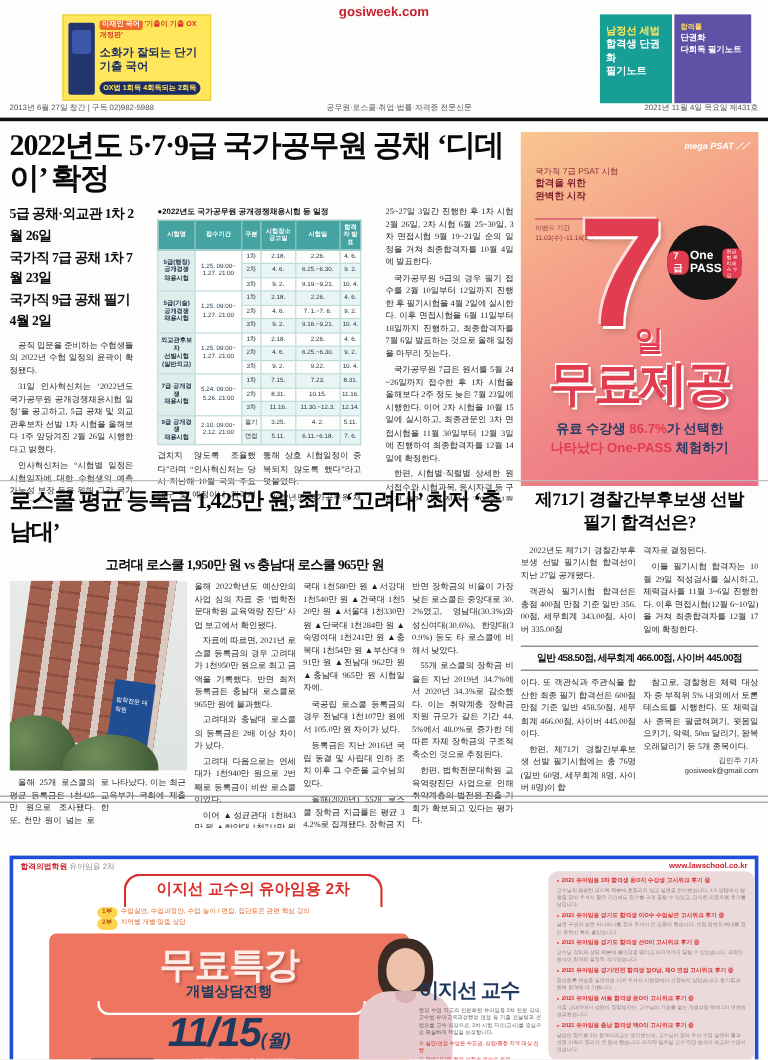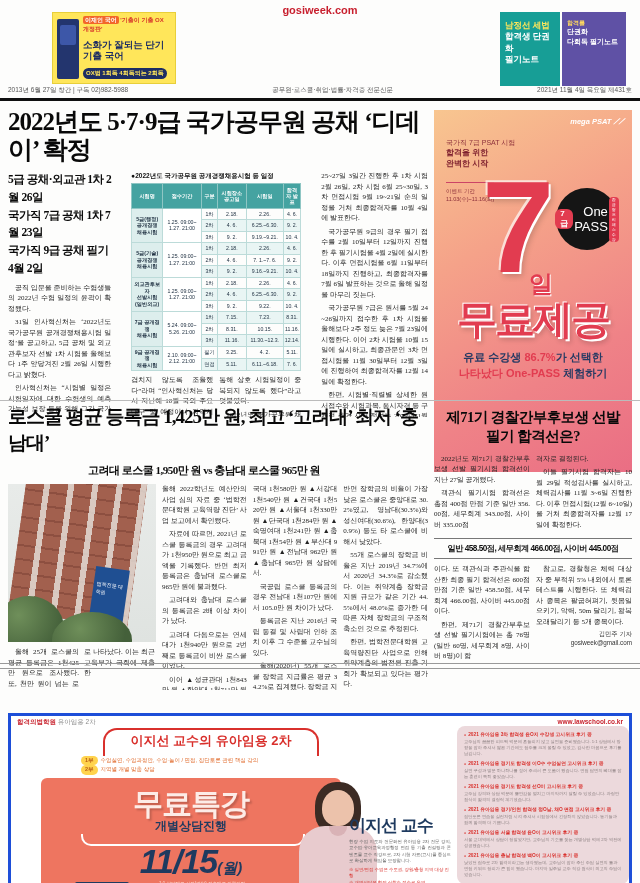--- a/index.html
+++ b/index.html
@@ -45,33 +45,33 @@
   .tbl-title{font-size:6.5px;font-weight:bold;margin:1px 0 2px 0;color:#111;}
   table.sched{border-collapse:collapse;width:170px;font-size:5.2px;color:#234;}
   table.sched th{background:#45a3a1;color:#fff;font-weight:bold;border:0.5px solid #8fc6c4;padding:2.5px 1px;line-height:1.2;}
   table.sched td{border:0.5px solid #bcdbd9;padding:2px 1px;text-align:center;line-height:1.25;}
   td.gname{background:#ddeeed;font-weight:bold;}
   td.period{background:#fff;}
   tr.alt td.dcell{background:#e9f5f4;}
   .under-cols{display:flex;gap:6px;margin-top:4px;}
   .under-cols .uc{width:82px;}
   
-  .mega-ad{position:relative;width:198px;height:362px;margin-left:6px;margin-top:4px;overflow:hidden;
+  .mega-ad{position:relative;width:198px;height:295px;margin-left:6px;margin-top:4px;overflow:hidden;
     background:linear-gradient(150deg,#f8c690 0%,#f5a289 35%,#ef8287 70%,#ea6e84 100%);padding-left:19px;}
   .mega-brand{position:absolute;right:8px;top:7px;font-size:7.5px;font-weight:900;color:#fff;font-style:italic;}
   .mega-l1{position:absolute;left:12px;top:28px;font-size:7px;color:#8c2f3a;}
   .mega-l2{position:absolute;left:12px;top:38px;font-size:8px;font-weight:900;color:#7e1f2e;line-height:1.35;}
   .mega-ev{position:absolute;left:12px;top:72px;font-size:5.5px;color:#8c2f3a;border-top:1px solid #c46; padding-top:4px;line-height:1.5;}
   .mega-7{position:absolute;left:48px;top:52px;font-size:130px;font-weight:900;color:#e23c50;
     text-shadow:2px 2px 0 #fff,-2px -2px 0 #ffffffaa,3px 4px 6px #00000033;line-height:1;}
   .mega-il{position:absolute;left:95px;top:158px;font-size:24px;font-weight:900;color:#e23c50;text-shadow:1px 1px 0 #fff;}
   .mega-badge{position:absolute;right:14px;top:78px;width:62px;height:62px;border-radius:50%;background:#151515;
     display:flex;flex-direction:row;align-items:center;justify-content:center;gap:1px;}
   .mb-top{font-size:8px;font-weight:bold;color:#fff;background:#e23c50;border-radius:6px;padding:0 5px;}
-  .mb-main{font-size:13px;font-weight:400;color:#fff;text-align:right;}
+  .mb-main{font-size:10px;font-weight:700;color:#fff;}
   .mb-sub{font-size:4px;color:#fff;background:#e23c50;border-radius:4px;padding:0 3px;}
   .mega-main{position:absolute;left:0;top:182px;width:198px;text-align:center;font-size:40px;font-weight:900;
     letter-spacing:-2px;color:#e23c50;text-shadow:2px 2px 0 #fff,-1px -1px 0 #fff,3px 4px 5px #00000033;}
   .mega-b1{position:absolute;left:0;top:240px;width:198px;text-align:center;font-size:11px;font-weight:900;color:#273a63;}
   .mega-b1 .pct{color:#e23c50;}
   .mega-b2{position:absolute;left:0;top:256px;width:198px;text-align:center;font-size:11px;font-weight:900;color:#f0e9e2;}
   .mega-b2 .nv{color:#273a63;}
   .hr1{position:absolute;left:0;top:400px;width:640px;height:1px;background:#bbb;}
   
   .midrow{position:absolute;left:8px;top:404px;width:624px;height:256px;display:flex;gap:6px;}
@@ -392,21 +392,21 @@
           </div>
         </div>
         <div class="colw2">
           <p class="body-p serif">올해 2022학년도 예산안의 사업 심의 자료 중 ‘법학전문대학원 교육역량 진단’ 사업 보고에서 확인됐다.</p>
           <p class="body-p serif ind">자료에 따르면, 2021년 로스쿨 등록금의 경우 고려대가 1천950만 원으로 최고 금액을 기록했다. 반면 최저 등록금은 충남대 로스쿨로 965만 원에 불과했다.</p>
           <p class="body-p serif ind">고려대와 충남대 로스쿨의 등록금은 2배 이상 차이가 났다.</p>
           <p class="body-p serif ind">고려대 다음으로는 연세대가 1천940만 원으로 2번째로 등록금이 비싼 로스쿨이었다.</p>
           <p class="body-p serif ind">이어 ▲성균관대 1천843만 원 ▲한양대 1천711만 원 ▲경희대 1천686만 원 ▲아주대 1천606만 원 ▲중앙대 1천585만 원 ▲이화여대 1천553만 원 ▲인하대 1천528만 원 ▲영남대 1천508만 원 ▲한국외대 1천500만 원 ▲동</p>
         </div>
         <div class="colw2">
-          <p class="body-p serif">국대 1천580만 원 ▲서강대 1천540만 원 ▲건국대 1천520만 원 ▲서울대 1천330만 원 ▲단국대 1천284만 원 ▲숙명여대 1천241만 원 ▲충북대 1천54만 원 ▲부산대 991만 원 ▲전남대 962만 원 ▲충남대 965만 원 상담에서.</p>
+          <p class="body-p serif">국대 1천580만 원 ▲서강대 1천540만 원 ▲건국대 1천520만 원 ▲서울대 1천330만 원 ▲단국대 1천284만 원 ▲숙명여대 1천241만 원 ▲충북대 1천54만 원 ▲부산대 991만 원 ▲전남대 962만 원 ▲충남대 965만 원 시험일자에.</p>
           <p class="body-p serif ind">국공립 로스쿨 등록금의 경우 전남대 1천107만 원에서 105.0만 원 차이가 났다.</p>
           <p class="body-p serif ind">등록금은 지난 2016년 국립 동결 및 사립대 인하 조치 이후 그 수준을 교수님의 있다.</p>
           <p class="body-p serif ind">올해(2020년) 55개 로스쿨 장학금 지급률은 평균 34.2%로 집계됐다. 장학금 지급 비율이 가장 높은 곳은 서울시립대로 44.2%였고, 이어 부산대(43.9%), 건국대·강원대(41.7%) 순이었다.</p>
         </div>
         <div class="colw2">
           <p class="body-p serif">반면 장학금의 비율이 가장 낮은 로스쿨은 중앙대로 30.2%였고, 영남대(30.3%)와 성신여대(30.6%), 한양대(30.9%) 등도 타 로스쿨에 비해서 낮았다.</p>
           <p class="body-p serif ind">55개 로스쿨의 장학금 비율은 지난 2019년 34.7%에서 2020년 34.3%로 감소했다. 이는 취약계층 장학금 지원 규모가 같은 기간 44.5%에서 48.0%로 증가한 데 따른 자체 장학금의 구조적 축소인 것으로 추정된다.</p>
           <p class="body-p serif ind">한편, 법학전문대학원 교육역량진단 사업으로 인해 취약계층의 법전원 진출 기회가 확보되고 있다는 평가다.</p>
 
         </div>

